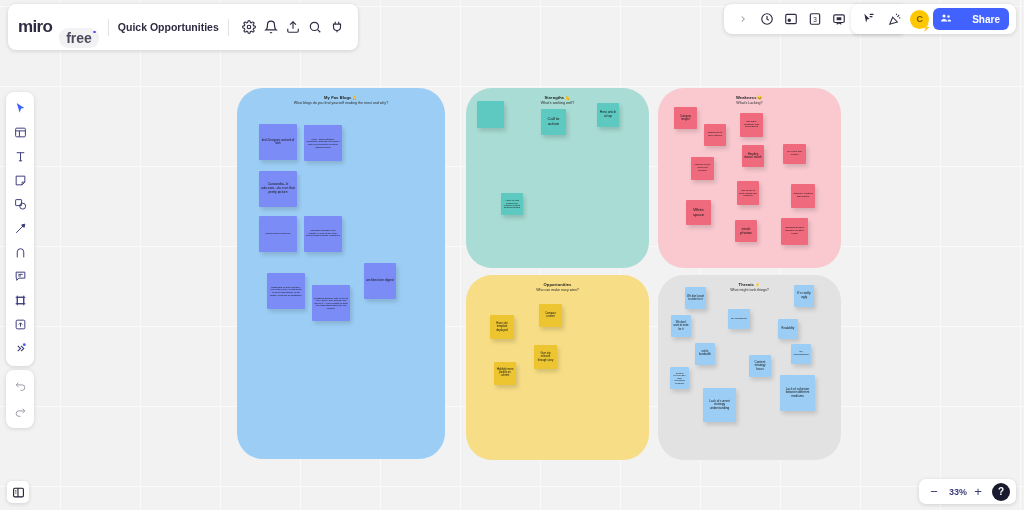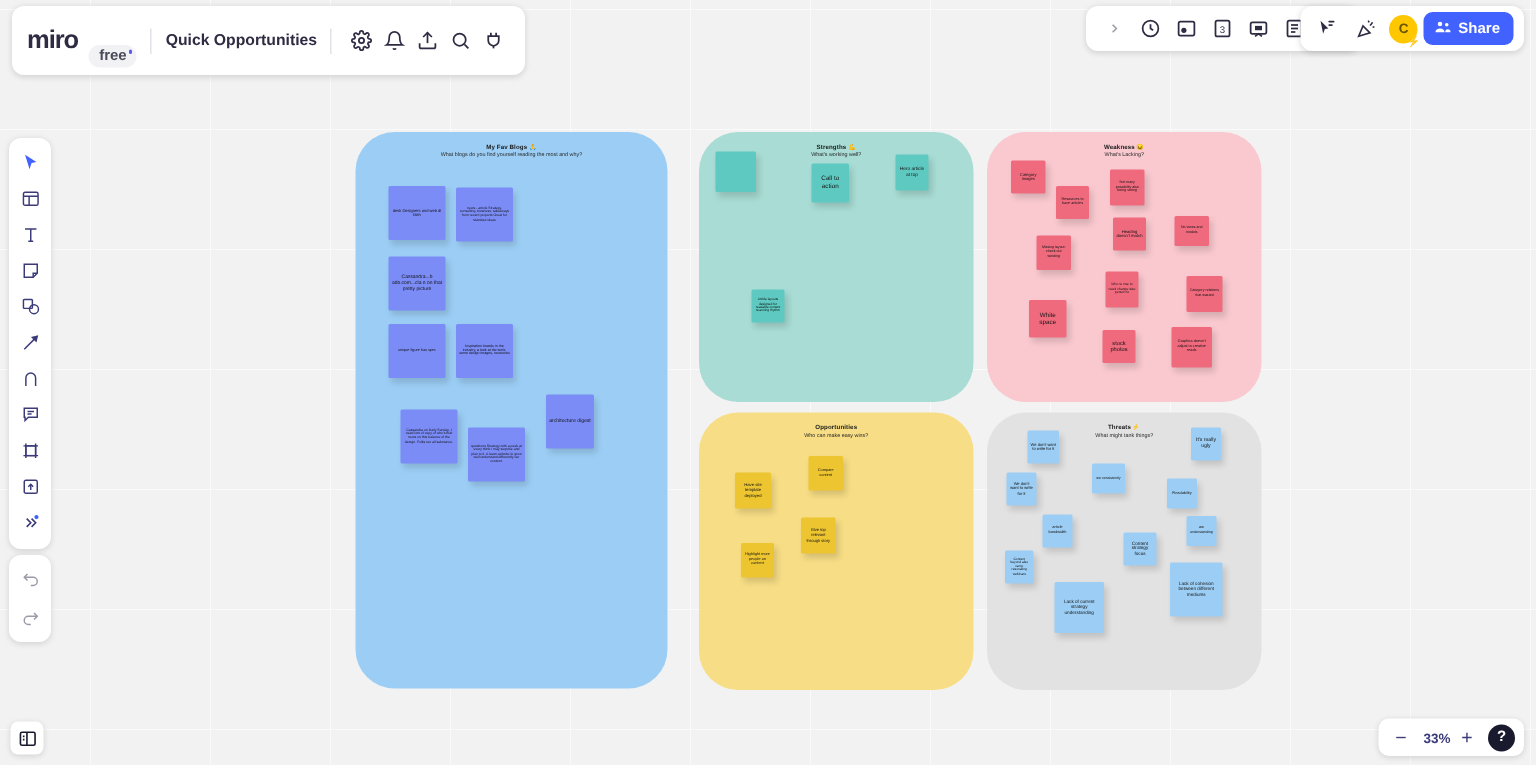--- a/index.html
+++ b/index.html
@@ -63,21 +63,21 @@
   }
   #topbar-left { left: 8px; top: 4px; height: 46px; padding: 0 10px; gap: 0; }
   .brand {
     font-size: 17px; font-weight: bold; color: #2f2b43;
     letter-spacing: -.04em;
   }
   .free-pill {
     margin-left: 7px;
     background: #f2f2f5; color: #4a4a5a;
     border-radius: 9px; padding: 2px 7px 2px 7px;
-    font-size: 10px; font-weight: bold;
+    font-size: 14px; font-weight: bold;
     position: relative;
     margin-top: 21px;
   }
   .free-pill::after {
     content: ""; position: absolute; right: 3px; top: 3px;
     width: 2.5px; height: 2.5px; border-radius: 50%;
     background: #5a5af0;
   }
   .vdiv { width: 1px; height: 17px; background: #e2e2e8; margin: 0 9px; }
   .board-title { font-size: 10.5px; font-weight: bold; color: #2f2b43; }
@@ -99,21 +99,21 @@
     position: relative;
   }
   .avatar::after {
     content: "⚡"; position: absolute; right: -2px; bottom: -3px;
     font-size: 7px; color: #ffc700;
   }
   .share-btn {
     background: #4262ff; color: #fff;
     border-radius: 6px; height: 22px;
     padding: 0 9px 0 7px;
-    display: flex; align-items: center; gap: 4px;
+    display: flex; align-items: center; gap: 20px;
     font-size: 10px; font-weight: bold;
     border: none; cursor: pointer;
     font-family: "Liberation Sans", sans-serif;
   }
 
   
   #lefttool {
     position: absolute; left: 6px; top: 92px;
     width: 28px;
     background: #fff; border-radius: 8px;

